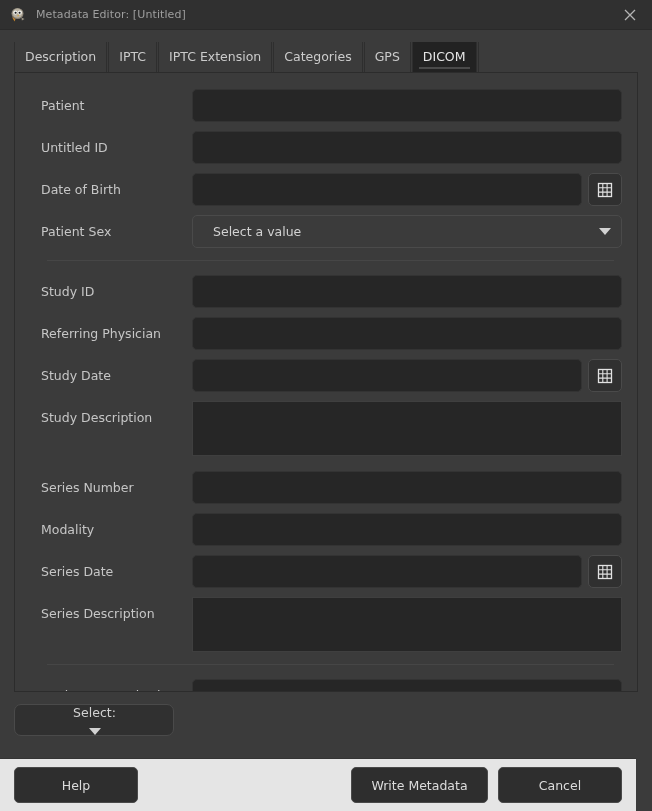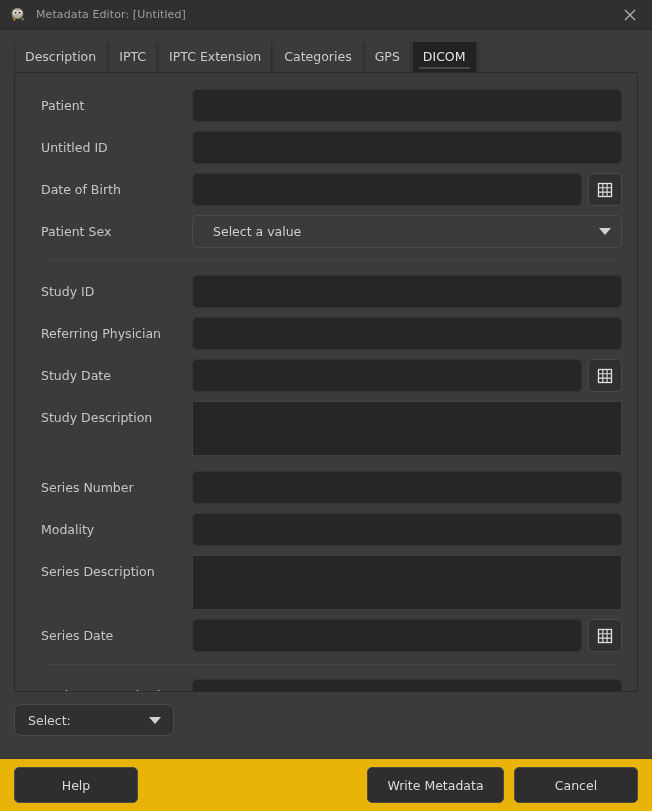--- a/index.html
+++ b/index.html
@@ -181,27 +181,28 @@
     width: 160px;
     height: 32px;
     background: #303030;
     border: 1px solid #4a4a4a;
     border-radius: 7px;
     box-sizing: border-box;
     display: flex;
     align-items: center;
     justify-content: space-between;
     padding: 0 12px 0 13px;
+    flex-direction: column;
   }
 
   .actionbar {
     position: absolute;
-    left: 0; right: 0; bottom: 0;
+    left: 0; right: 16px; bottom: 0;
     height: 53px;
-    background: #eab308;
+    background: #e5e5e5;
     border-top: 1px solid #343434;
     display: flex;
     align-items: center;
     padding: 0 14px;
     box-sizing: border-box;
   }
   .btn {
     height: 36px;
     background: #2e2e2e;
     border: 1px solid #4a4a4a;
@@ -340,39 +341,39 @@
   </div>
 
   <div class="row">
     <div class="lbl">Modality</div>
     <div class="ctrl">
       <div class="input"></div>
     </div>
   </div>
 
   <div class="row">
-    <div class="lbl">Series Description</div>
-    <div class="ctrl">
-      <div class="textarea"></div>
-    </div>
-  </div>
-
-  <div class="row">
     <div class="lbl">Series Date</div>
     <div class="ctrl">
       <div class="input"></div>
       <div class="cal-btn">
         <svg width="16" height="16" viewBox="0 0 16 16">
           <rect x="1.5" y="1.5" width="13" height="13" fill="none" stroke="#e2e2e2" stroke-width="1.3"></rect>
           <path d="M1.5 5.8 H14.5 M1.5 10.1 H14.5 M5.8 1.5 V14.5 M10.1 1.5 V14.5" stroke="#e2e2e2" stroke-width="1.1"></path>
         </svg>
       </div>
     </div>
   </div>
 
+  <div class="row">
+    <div class="lbl">Series Description</div>
+    <div class="ctrl">
+      <div class="textarea"></div>
+    </div>
+  </div>
+
   <div class="sep"></div>
 
   <div class="row">
     <div class="lbl">Equipment Institution</div>
     <div class="ctrl">
       <div class="input"></div>
     </div>
   </div>
 
 </div>

